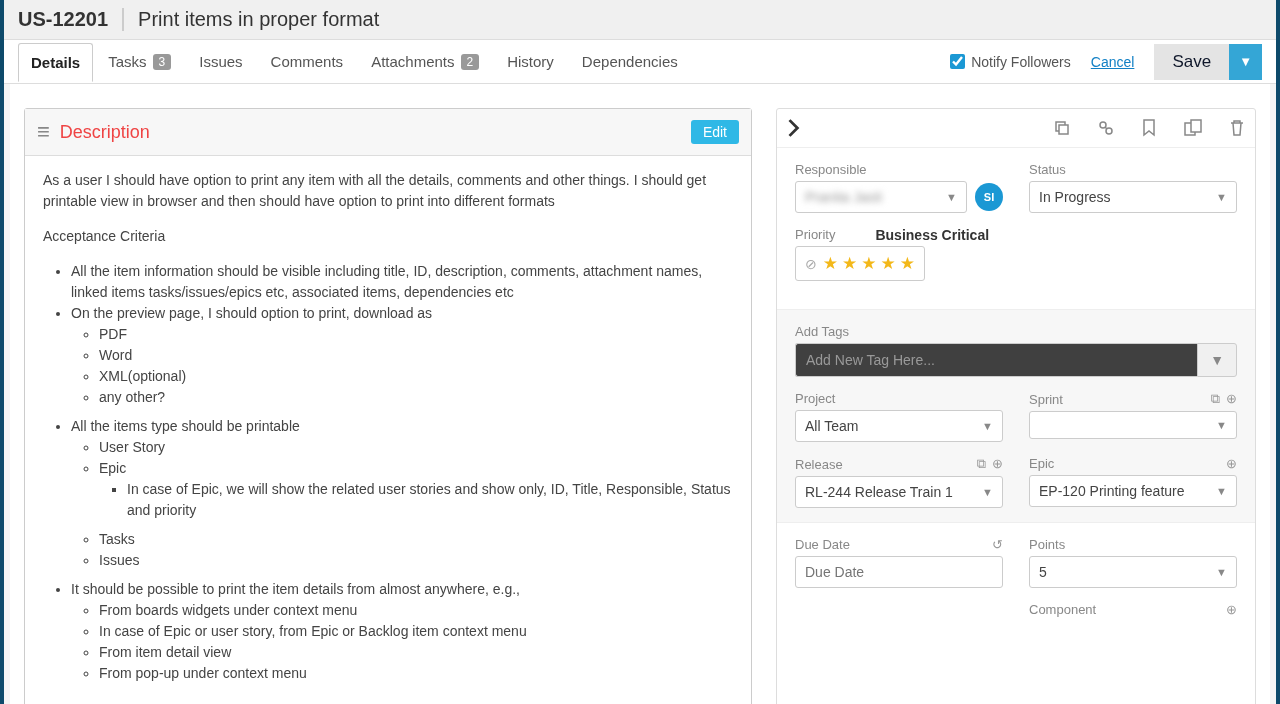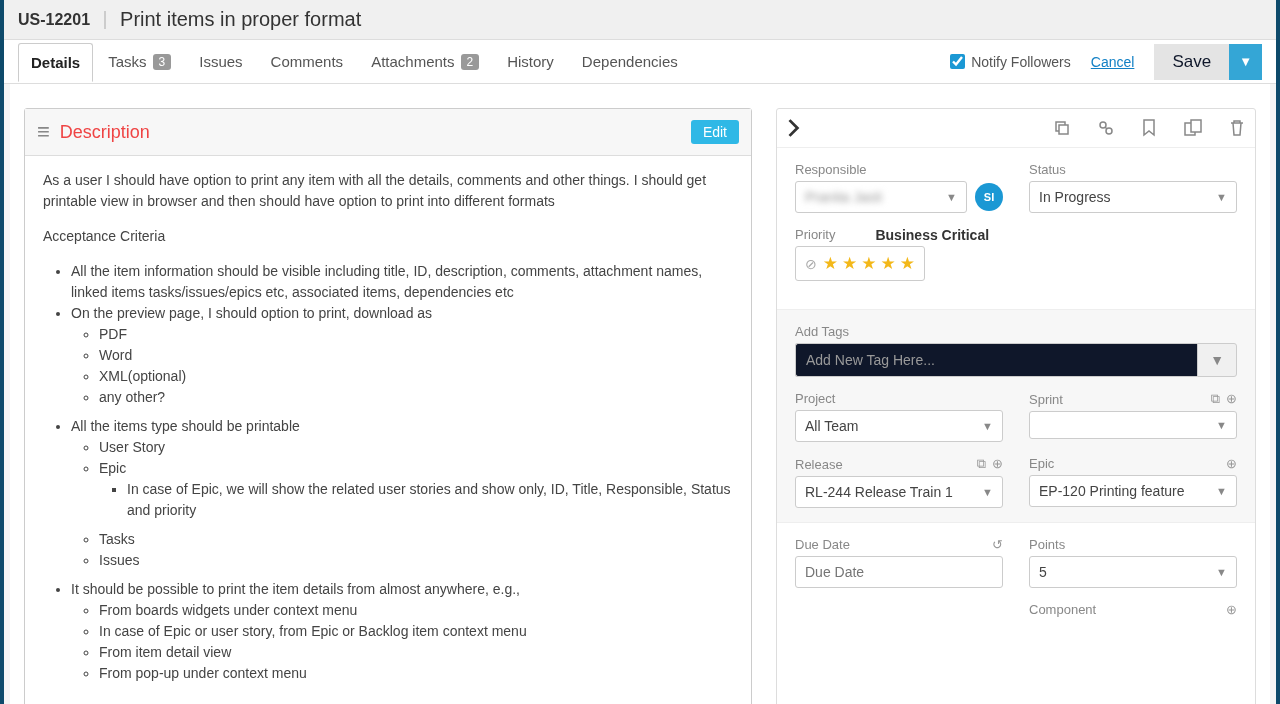--- a/index.html
+++ b/index.html
@@ -1,19 +1,19 @@
 <!DOCTYPE html>
 <html><head>
 <meta charset="utf-8">
 <style>
 * { box-sizing: border-box; margin: 0; padding: 0; }
 body { font-family: "Helvetica Neue", Arial, sans-serif; background: #0e4a6b; font-size: 14px; color: #333; }
 .page { background: #f5f5f5; margin: 0 4px 4px 4px; min-height: 700px; }
 .header { background: #f0f0f0; border-bottom: 1px solid #ddd; padding: 8px 14px; display: flex; align-items: center; gap: 14px; }
-.item-id { font-weight: bold; font-size: 16px; padding-right: 14px; border-right: 2px solid #ccc; }
+.item-id { font-weight: bold; font-size: 20px; padding-right: 14px; border-right: 2px solid #ccc; }
 .item-title { font-size: 20px; color: #333; }
 .tabbar { background: #fff; border-bottom: 1px solid #ddd; display: flex; align-items: center; padding: 0 14px; height: 44px; }
 .tabs { display: flex; gap: 2px; }
 .tab { padding: 10px 12px; color: #555; cursor: pointer; border: 1px solid transparent; font-size: 15px; display: flex; align-items: center; gap: 6px; }
 .tab.active { font-weight: bold; color: #222; border: 1px solid #ccc; border-bottom-color: #fff; border-radius: 3px 3px 0 0; background: #fff; position: relative; top: 1px; }
 .badge { background: #999; color: #fff; border-radius: 3px; padding: 1px 6px; font-size: 12px; }
 .spacer { flex: 1; }
 .notify { display: flex; align-items: center; gap: 6px; color: #555; font-size: 14px; }
 .cancel-link { color: #1280c5; text-decoration: underline; margin-left: 20px; cursor: pointer; }
 .save-group { display: flex; margin-left: 20px; }
@@ -43,21 +43,21 @@
 .field-label .mini-icons { margin-left: auto; display: flex; gap: 6px; color: #999; }
 .select, .input { width: 100%; border: 1px solid #ccc; border-radius: 3px; padding: 7px 9px; background: #fff; font-size: 14px; color: #444; display: flex; align-items: center; }
 .select .caret { margin-left: auto; color: #888; font-size: 11px; }
 .blurred { filter: blur(3px); color: #999; }
 .resp-row { display: flex; align-items: center; gap: 8px; }
 .avatar { width: 28px; height: 28px; border-radius: 50%; background: #1b98d4; color: #fff; display: flex; align-items: center; justify-content: center; font-size: 11px; font-weight: bold; }
 .priority-box { border: 1px solid #ccc; border-radius: 3px; padding: 6px 9px; display: inline-flex; align-items: center; gap: 4px; }
 .priority-clear { color: #aaa; margin-right: 2px; }
 .star { color: #f3b81a; font-size: 17px; }
 .biz-crit { font-weight: bold; color: #333; margin-left: 40px; position: relative; top: -2px; }
-.tag-input { flex: 1; border: 1px solid #ccc; border-right: none; border-radius: 3px 0 0 3px; padding: 8px 10px; color: #999; background: #0f172a; }
+.tag-input { flex: 1; border: 1px solid #ccc; border-right: none; border-radius: 3px 0 0 3px; padding: 8px 10px; color: #999; background: #404040; }
 .tag-caret { border: 1px solid #ccc; border-radius: 0 3px 3px 0; padding: 8px 12px; background: #f0f0f0; color: #888; cursor: pointer; }
 .hamburger { display: inline-block; }
 .hamburger::before { content: "≡"; font-size: 22px; color: #888; }
 input[type="checkbox"] { accent-color: #1b98d4; width: 15px; height: 15px; }
 svg { display: block; }
 </style>
 </head>
 <body>
 
 <div class="page">

